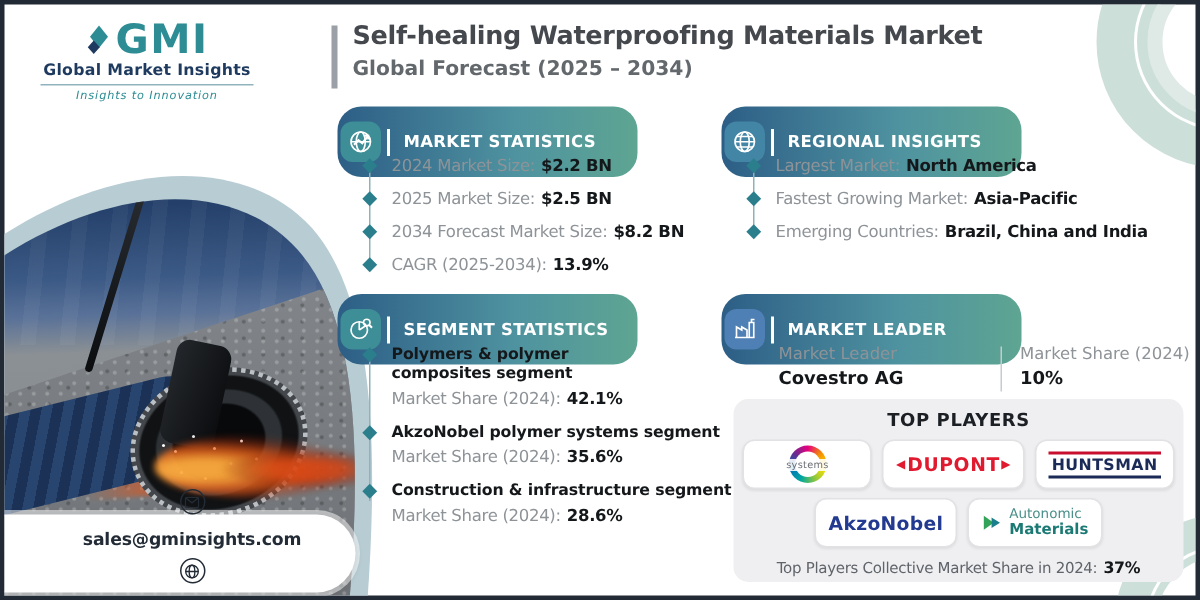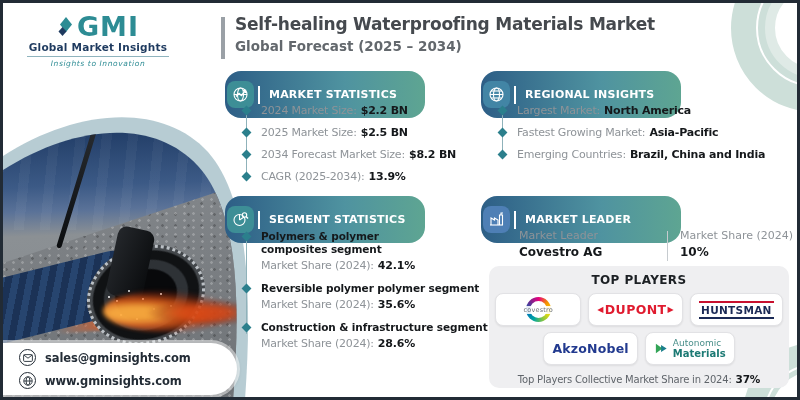--- a/index.html
+++ b/index.html
@@ -107,21 +107,21 @@
   .auto-txt{line-height:1;}
   .auto-l1{font-size:9px;color:#4a8f8a;}
   .auto-l2{font-size:10px;font-weight:bold;color:#1c7a74;margin-top:1px;}
   .players-footer{margin-top:8px;font-size:10px;color:#5f646a;}
   .players-footer .val{font-size:10.5px;}
 
   
   .contact{position:absolute;left:-28px;top:340px;width:262px;height:52px;background:#fff;border-radius:26px;z-index:3;
     box-shadow:0 0 0 3px rgba(255,255,255,.5),0 1px 5px rgba(0,0,0,.25);
     display:flex;flex-direction:column;justify-content:center;gap:6px;padding-left:44px;}
-  .crow{display:flex;align-items:center;gap:9px;cursor:pointer;}
+  .crow{display:flex;align-items:center;gap:9px;cursor:pointer;flex-direction:column;}
   .cicon{width:17px;height:17px;border:1.4px solid #232c36;border-radius:50%;display:grid;place-items:center;flex:none;}
   .ctext{font-size:11.5px;font-weight:600;color:#232c36;letter-spacing:-0.1px;}
 </style>
 </head>
 <body>
 
 <div class="canvas">
 
   <svg class="rings" width="794" height="394" viewBox="0 0 794 394">
     <circle cx="812" cy="25" r="66" fill="none" stroke="#cddfd9" stroke-width="36"></circle>
@@ -238,21 +238,21 @@
     <span class="banner-label">SEGMENT STATISTICS</span>
   </div>
   <div class="slist" style="left:240px;top:227px;">
     <div class="sitem">
       <span class="bullet"></span>
       <div class="stitle wrap">Polymers &amp; polymer composites segment</div>
       <div class="sshare"><span class="lbl">Market Share (2024):</span><span class="val">42.1%</span></div>
     </div>
     <div class="sitem">
       <span class="bullet"></span>
-      <div class="stitle nowrap">Reversible polymer polymer segment</div>
+      <div class="stitle nowrap">AkzoNobel polymer systems segment</div>
       <div class="sshare"><span class="lbl">Market Share (2024):</span><span class="val">35.6%</span></div>
     </div>
     <div class="sitem">
       <span class="bullet"></span>
       <div class="stitle nowrap">Construction &amp; infrastructure segment</div>
       <div class="sshare"><span class="lbl">Market Share (2024):</span><span class="val">28.6%</span></div>
     </div>
   </div>
 
   <div class="banner" style="left:478px;top:193px;">
@@ -277,21 +277,21 @@
       <div class="llabel">Market Share (2024)</div>
       <div class="lvalue">10%</div>
     </div>
   </div>
 
   <div class="players-box">
     <div class="players-title">TOP PLAYERS</div>
     <div class="prow">
       <div class="pcard cov-wrap">
         <span class="cov-ring"></span>
-        <span class="cov-txt">covestro</span>
+        <span class="cov-txt">systems</span>
       </div>
       <div class="pcard">
         <span class="dupont">
             <span class="dp-arrow">◀</span>
             <span>DUPONT</span>
             <span class="dp-arrow">▶</span>
           </span>
       </div>
       <div class="pcard">
         <span class="huntsman">HUNTSMAN</span>

